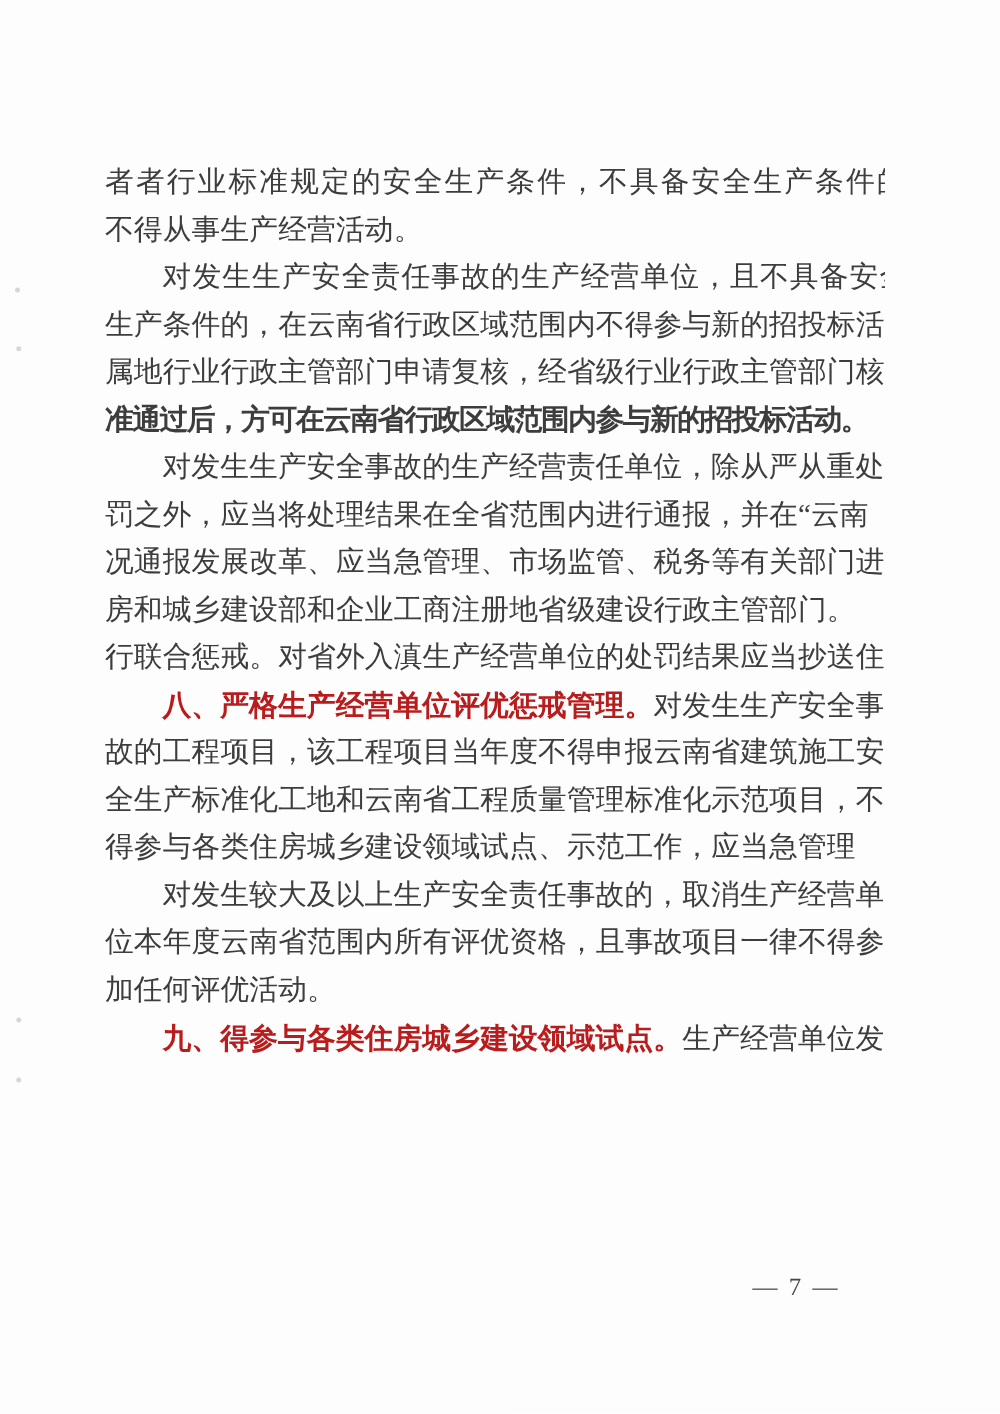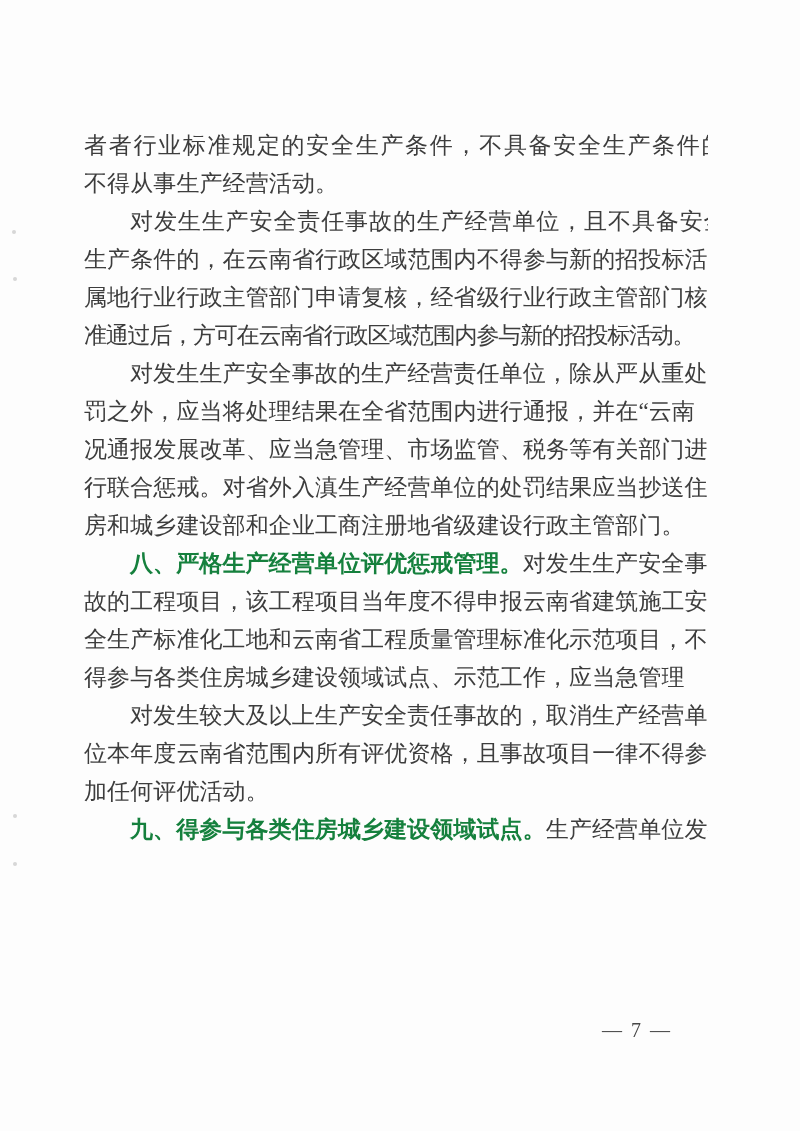--- a/index.html
+++ b/index.html
@@ -24,25 +24,25 @@
     height: 38px;
     line-height: 38px;
     font-size: 23px;
     white-space: nowrap;
     overflow: hidden;
     letter-spacing: 0.1px;
   }
   .indent { text-indent: 46px; }
   .ls17 { letter-spacing: 1.7px; }
   .ls09 { letter-spacing: 0.9px; }
-  .tight { letter-spacing: -1.2px; }
+  .tight { letter-spacing: -1.2px; font-weight: bold; }
   .hd {
     font-weight: 700;
-    font-family: Liberation Mono, monospace;
-    color: #15803d;
+    font-family: Liberation Sans, sans-serif;
+    color: #b91c1c;
   }
   .page-number {
     position: absolute;
     left: 602px; top: 1019px;
     font-size: 20px;
     letter-spacing: 2px;
     color: #474747;
     font-family: "Liberation Serif", "DejaVu Serif", serif;
   }
   .speck {
@@ -65,22 +65,22 @@
   <main class="text-block">
     <div class="line ls17"><span>者者行业标准规定的安全生产条件，不具备安全生产条件的，</span></div>
     <div class="line"><span>不得从事生产经营活动。</span></div>
     <div class="line indent ls09"><span>对发生生产安全责任事故的生产经营单位，且不具备安全</span></div>
     <div class="line"><span>生产条件的，在云南省行政区域范围内不得参与新的招投标活</span></div>
     <div class="line"><span>属地行业行政主管部门申请复核，经省级行业行政主管部门核</span></div>
     <div class="line tight"><span>准通过后，方可在云南省行政区域范围内参与新的招投标活动。</span></div>
     <div class="line indent"><span>对发生生产安全事故的生产经营责任单位，除从严从重处</span></div>
     <div class="line"><span>罚之外，应当将处理结果在全省范围内进行通报，并在“云南</span></div>
     <div class="line"><span>况通报发展改革、应当急管理、市场监管、税务等有关部门进</span></div>
+    <div class="line"><span>房和城乡建设部和企业工商注册地省级建设行政主管部门。</span></div>
     <div class="line"><span>行联合惩戒。对省外入滇生产经营单位的处罚结果应当抄送住</span></div>
-    <div class="line"><span>房和城乡建设部和企业工商注册地省级建设行政主管部门。</span></div>
     <div class="line indent"><span class="hd">八、严格生产经营单位评优惩戒管理。</span><span>对发生生产安全事</span></div>
     <div class="line"><span>故的工程项目，该工程项目当年度不得申报云南省建筑施工安</span></div>
     <div class="line"><span>全生产标准化工地和云南省工程质量管理标准化示范项目，不</span></div>
     <div class="line"><span>得参与各类住房城乡建设领域试点、示范工作，应当急管理</span></div>
     <div class="line indent"><span>对发生较大及以上生产安全责任事故的，取消生产经营单</span></div>
     <div class="line"><span>位本年度云南省范围内所有评优资格，且事故项目一律不得参</span></div>
     <div class="line"><span>加任何评优活动。</span></div>
     <div class="line indent"><span class="hd">九、得参与各类住房城乡建设领域试点。</span><span>生产经营单位发生</span></div>
   </main>
 

